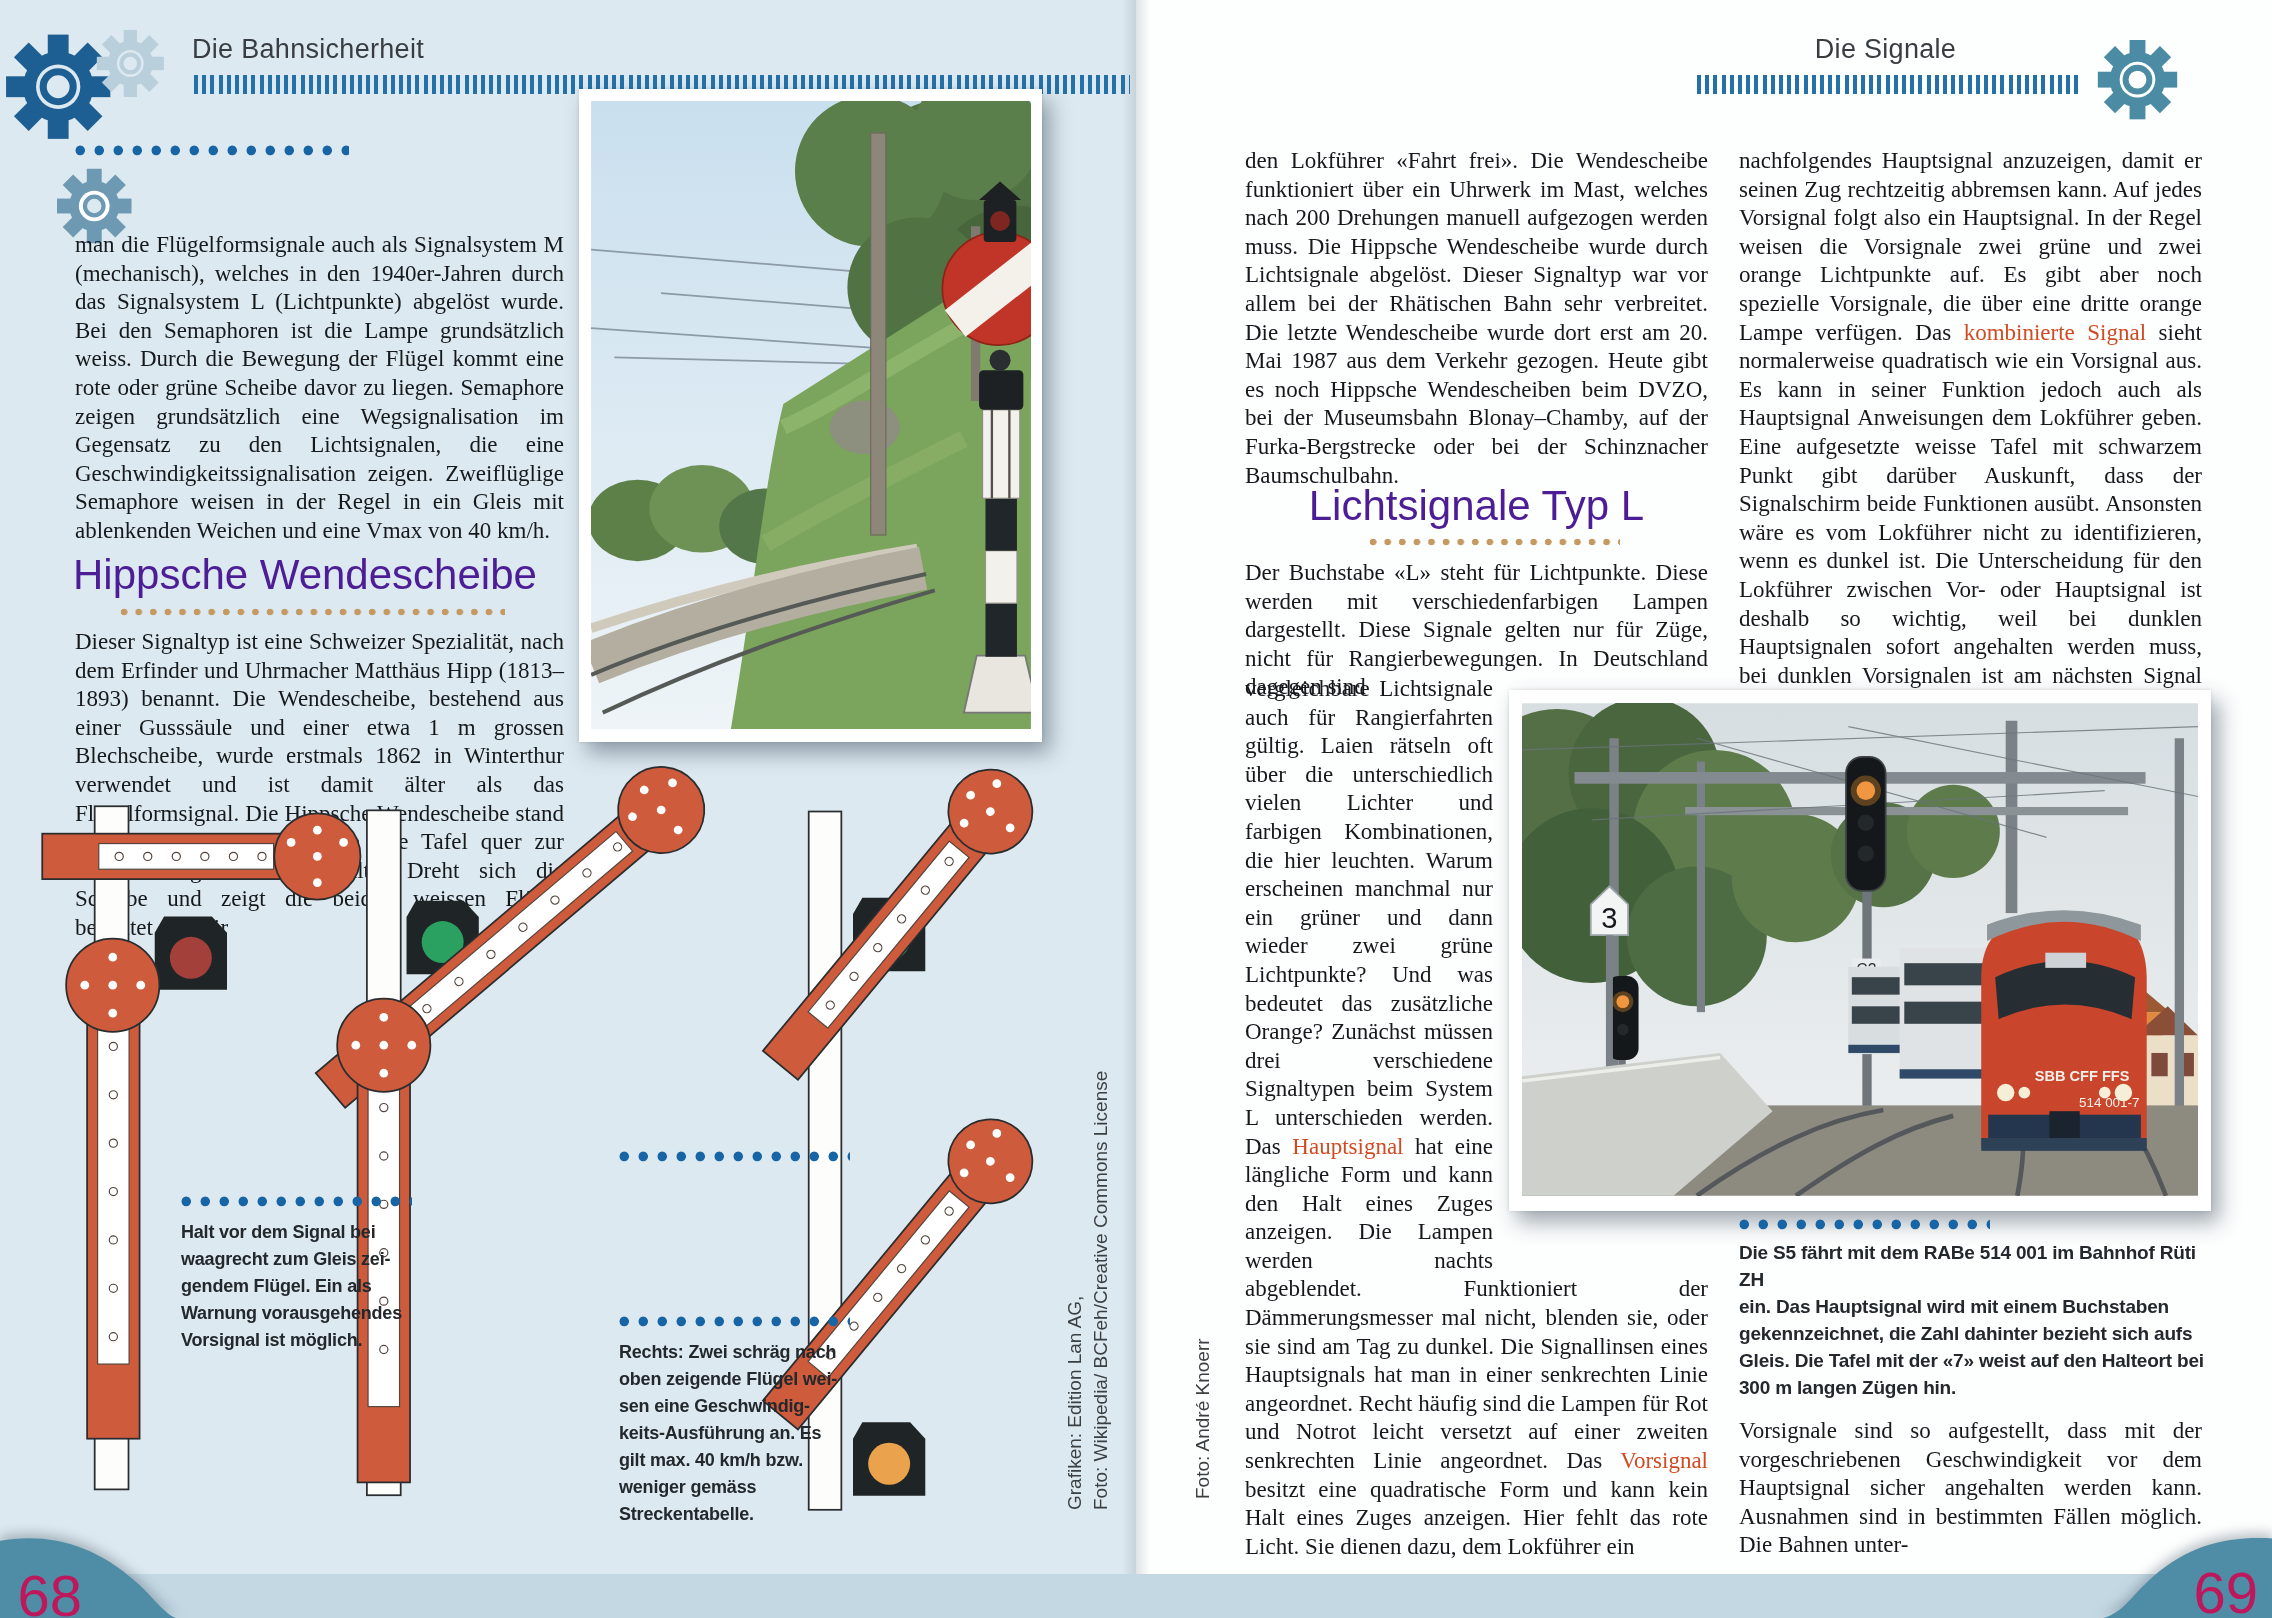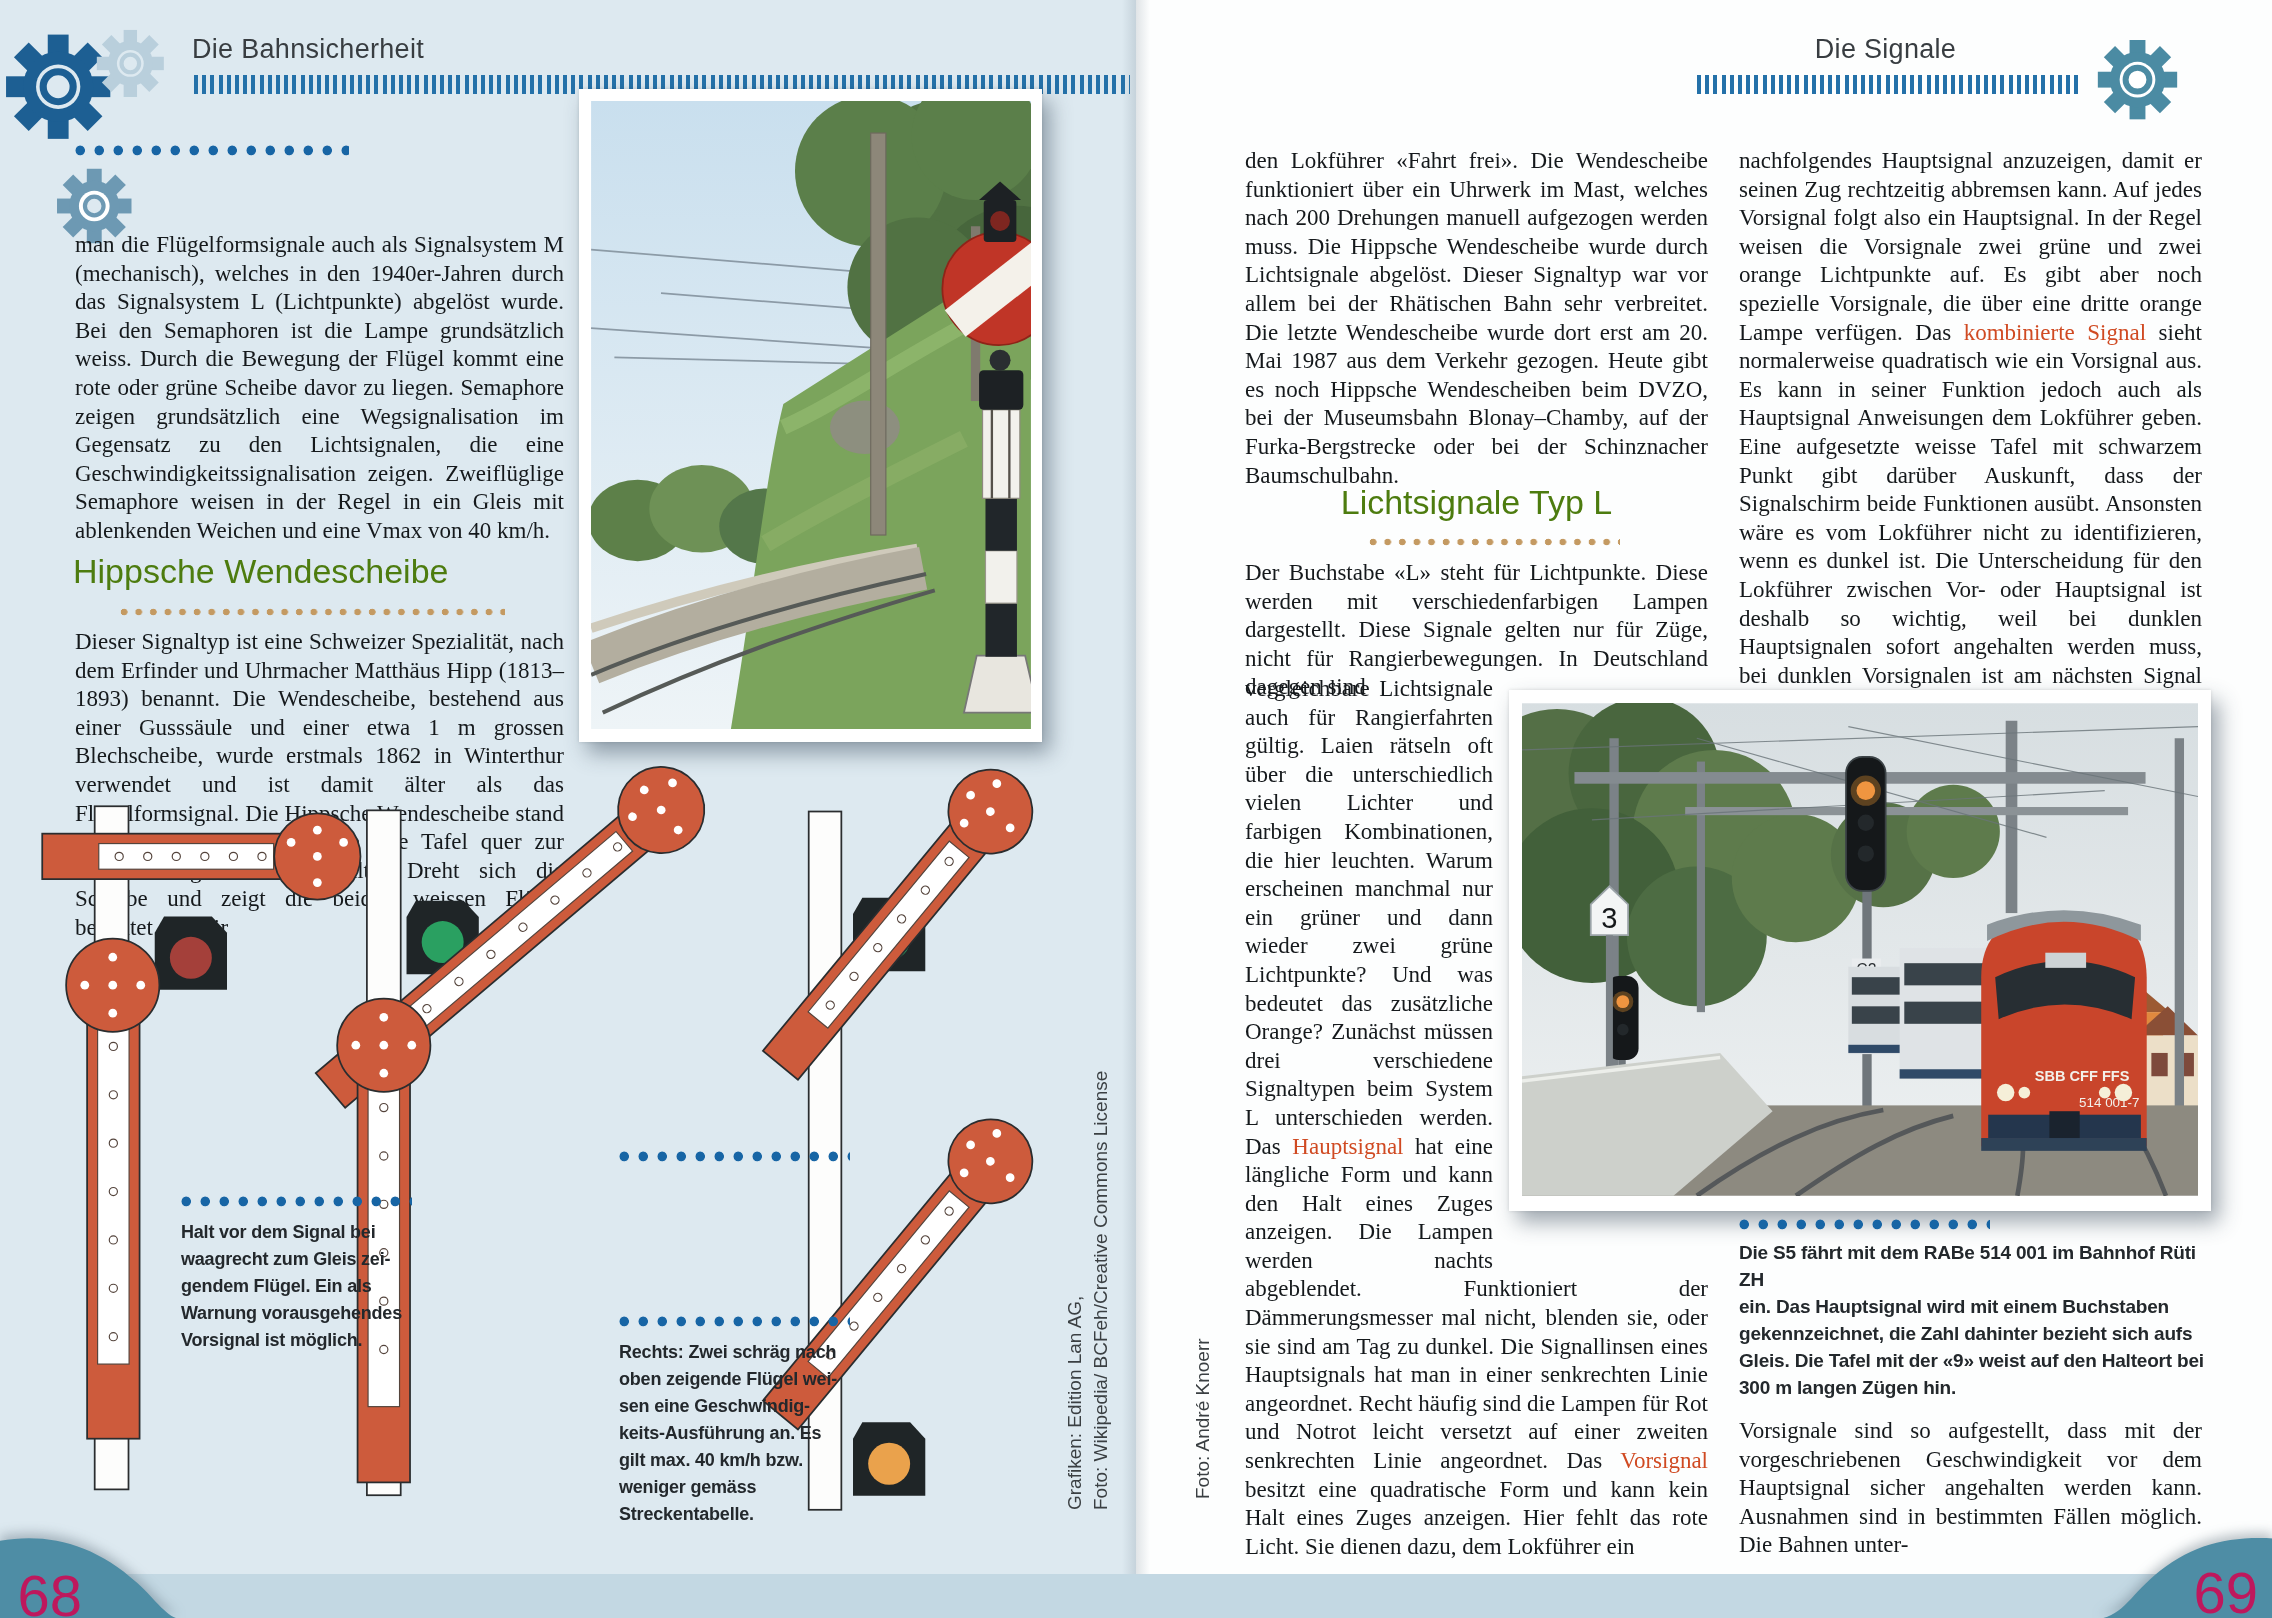--- a/index.html
+++ b/index.html
@@ -8,21 +8,21 @@
   .page{position:absolute;top:0;height:1618px;}
   #page-left{left:0;width:1136px;background:#dde9f0;}
   #page-right{left:1136px;width:1136px;background:#fdfefe;}
   .abs{position:absolute;}
   .page-header{font-size:27px;color:#383d41;letter-spacing:0.3px;}
   .tick-rule{height:18.7px;background-image:repeating-linear-gradient(90deg,#2471a9 0 4.1px,rgba(0,0,0,0) 4.1px 8.2px);}
   .dots-row{height:10.5px;background-image:radial-gradient(circle at 5.2px 5.2px,#1765a5 4.4px,rgba(0,0,0,0) 5px);
             background-size:19px 10.5px;background-repeat:repeat-x;}
   .tan-dots{height:8.2px;background-image:radial-gradient(circle at 4.1px 4.1px,#c49a62 3.1px,rgba(0,0,0,0) 3.7px);
             background-size:14.6px 8.2px;background-repeat:repeat-x;}
-  .h-blue{font-size:34px;line-height:1;color:#4d7c0f;font-weight:400;}
+  .h-blue{font-size:42px;line-height:1;color:#4c1d95;font-weight:400;}
   .serif-para{font-family:"Liberation Serif","DejaVu Serif",serif;font-size:23px;line-height:28.6px;
               color:#15191c;text-align:justify;}
   .serif-para .accent{color:#d04a22;font-weight:400;}
   .caption{font-weight:700;font-size:19px;line-height:27px;color:#23282c;white-space:pre-line;letter-spacing:-0.2px;}
   .caption-sm{font-weight:700;font-size:18px;line-height:27px;color:#23282c;white-space:pre-line;letter-spacing:-0.2px;}
   .photo-frame{position:absolute;background:#fff;box-shadow:8.2px 10.5px 20px rgba(45,62,80,.45),0 0 3.5px rgba(0,0,0,.12);}
   .vert{writing-mode:vertical-rl;transform:rotate(180deg);white-space:pre-line;
         font-size:19px;line-height:1.35;color:#3a3f42;}
   .pagenum{font-size:58px;line-height:1;color:#be185d;}
   .photo-spacer{float:right;width:215px;height:590px;}
@@ -461,21 +461,21 @@
           <rect x="905" y="700" width="52" height="66" fill="#1a232e"></rect>
           <rect x="788" y="746" width="284" height="22" fill="#2e4257"></rect>
         </g>
       </svg>
     </div>
 
     <div class="abs dots-row" style="left:603px;top:1219px;width:251px"></div>
     <div class="abs caption" style="left:603px;top:1239px;width:484px">Die S5 fährt mit dem RABe 514 001 im Bahnhof Rüti ZH
 ein. Das Hauptsignal wird mit einem Buchstaben
 gekennzeichnet, die Zahl dahinter bezieht sich aufs
-Gleis. Die Tafel mit der «9» weist auf den Halteort bei
+Gleis. Die Tafel mit der «7» weist auf den Halteort bei
 300 m langen Zügen hin.</div>
 
     <div class="abs serif-para" style="left:603px;top:1417px;width:463px">Vorsignale sind so aufgestellt, dass mit der vorgeschriebenen Geschwindigkeit vor dem Hauptsignal sicher angehalten werden kann. Ausnahmen sind in bestimmten Fällen möglich. Die Bahnen unter-</div>
 
     <div class="abs vert" style="left:54px;top:1248px;height:251px">Foto: André Knoerr</div>
   </div>
 
   <div class="gutter-shade"></div>
 
   <div class="abs" style="left:0;top:1574px;width:2273px;height:44px;background:#c3d8e3"></div>

